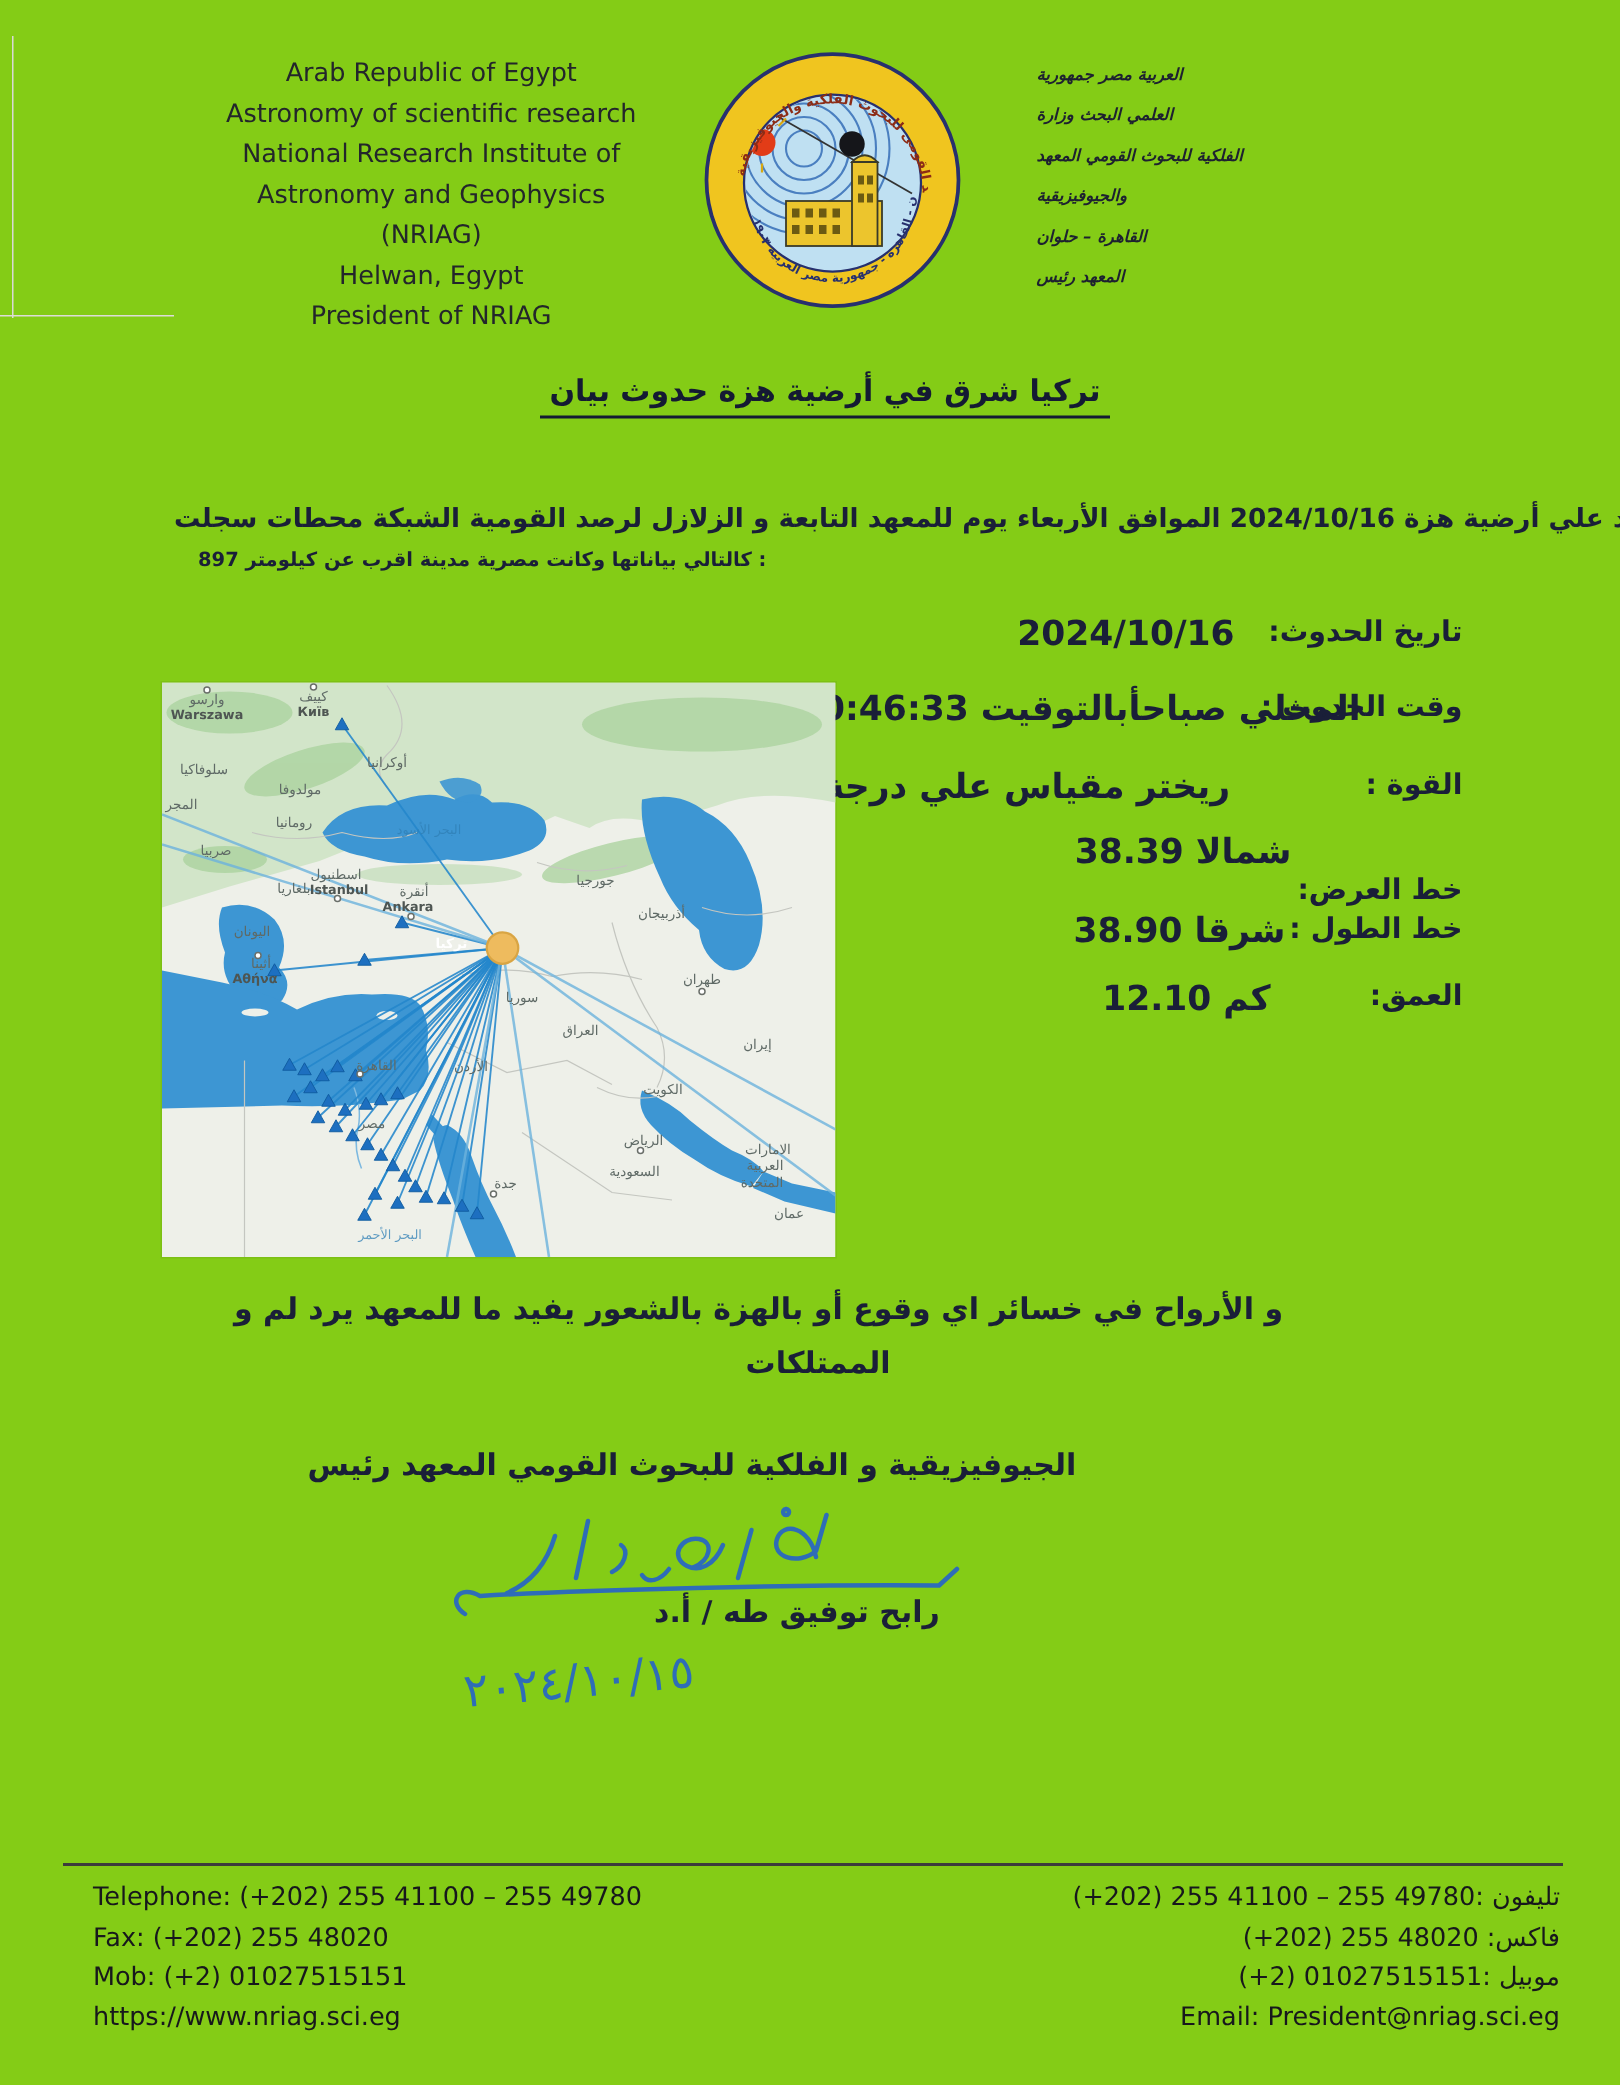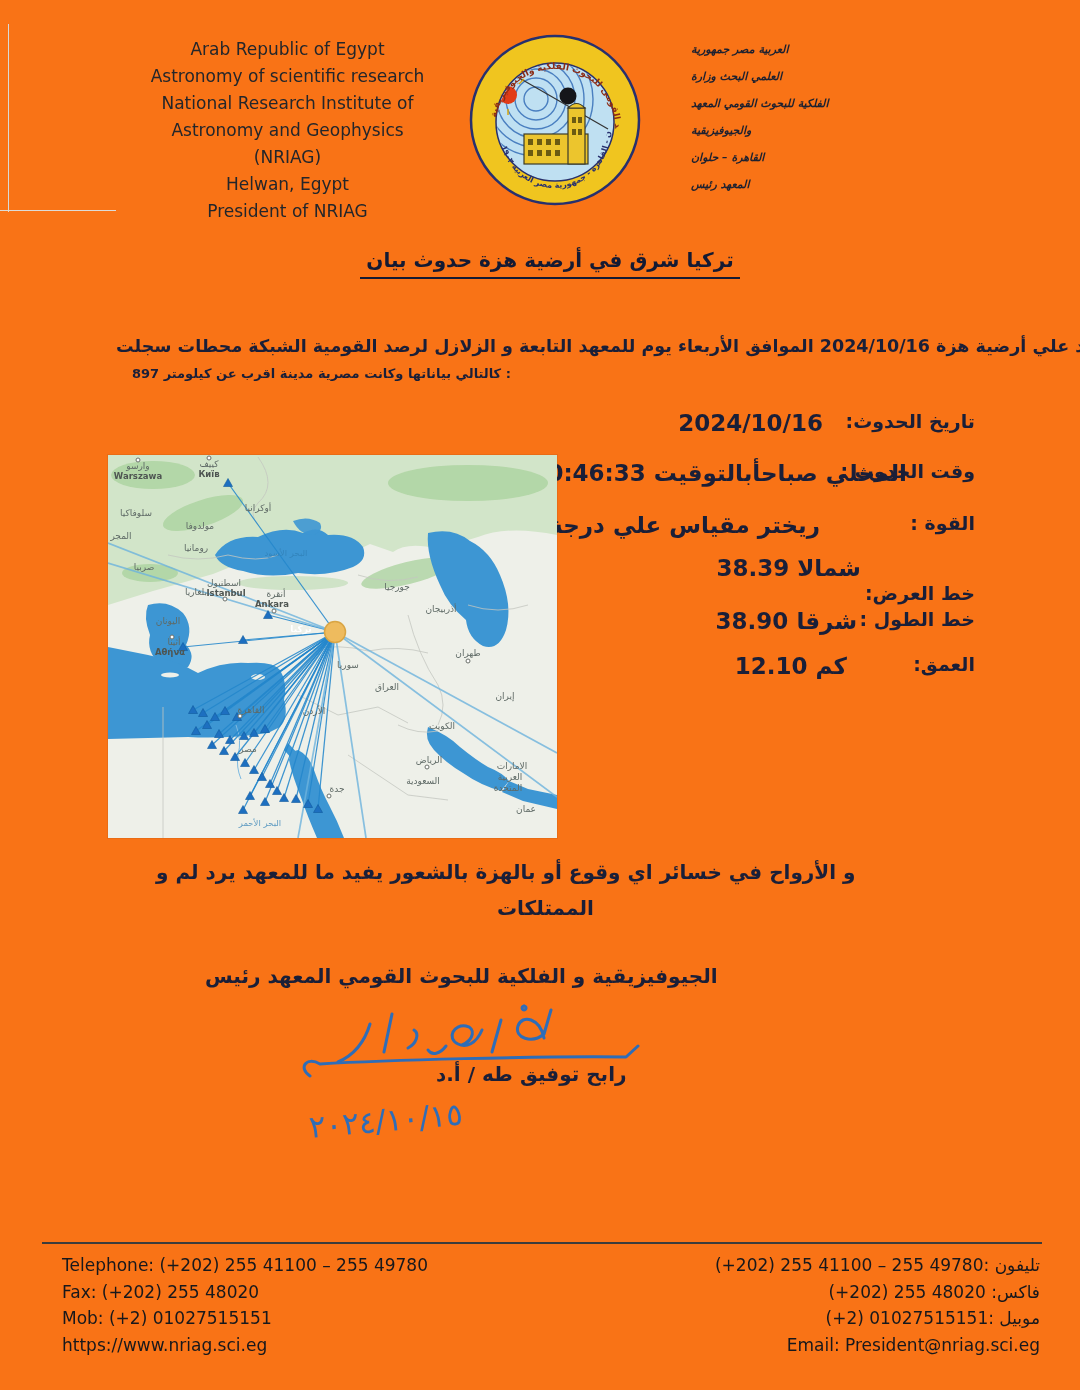--- a/index.html
+++ b/index.html
@@ -1,16 +1,16 @@
 <!DOCTYPE html>
 <html lang="ar"><head>
 <meta charset="utf-8">
 <style>
   html,body{margin:0;padding:0;background:#e8e8e8;}
-  .page{position:relative;width:1080px;height:1390px;background:#f97316;overflow:hidden;
+  .page{position:relative;width:1080px;height:1390px;background:#84cc16;overflow:hidden;
         font-family:"DejaVu Sans",sans-serif;color:#1a1f38;}
   .abs{position:absolute;}
   .nw{white-space:nowrap;}
   
   .hdr-en{left:115px;top:36px;width:345px;text-align:center;font-size:17px;line-height:27px;color:#23262b;}
   .hdr-ar{left:691px;top:36px;width:350px;text-align:left;font-size:11px;line-height:27px;font-weight:600;color:#1d2130;font-style:italic;}
   .logo{left:468px;top:33px;width:174px;height:174px;}
   
   .art-v{left:8px;top:24px;width:1px;height:188px;background:#d9d9d6;}
   .art-h{left:0px;top:210px;width:116px;height:1px;background:#dddcd8;}

